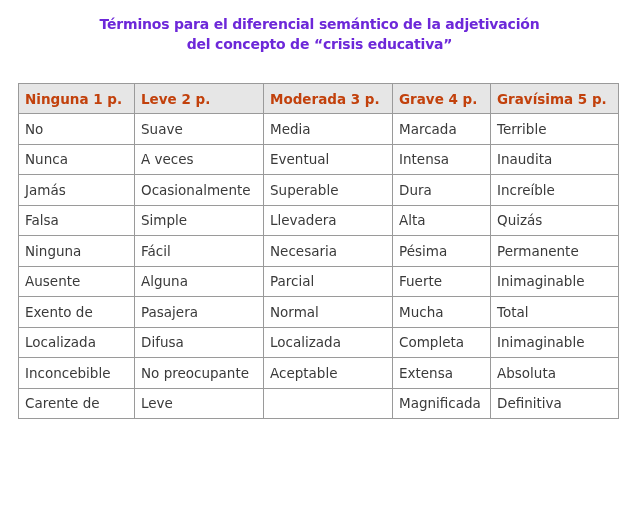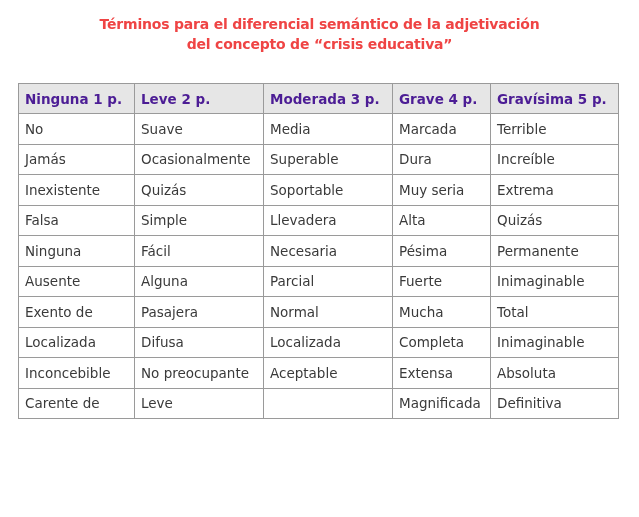--- a/index.html
+++ b/index.html
@@ -1,21 +1,21 @@
 <!DOCTYPE html>
 <html><head>
   <meta charset="utf-8">
   <style>
     html, body { margin: 0; padding: 0; background: #ffffff; }
     body { width: 639px; height: 517px; position: relative; overflow: hidden; font-family: "DejaVu Sans", sans-serif; color: #333333; }
-    .title { position: absolute; top: 14px; left: 0; width: 639px; text-align: center; font-family: "DejaVu Sans", sans-serif; font-weight: bold; font-size: 14px; line-height: 20px; color: #ef4444; letter-spacing: -0.2px; }
+    .title { position: absolute; top: 14px; left: 0; width: 639px; text-align: center; font-family: "DejaVu Sans", sans-serif; font-weight: bold; font-size: 14px; line-height: 20px; color: #6d28d9; letter-spacing: -0.2px; }
     .title div { white-space: nowrap; }
     table.terms { position: absolute; top: 83px; left: 18px; border-collapse: collapse; table-layout: fixed; width: 600px; }
     table.terms th, table.terms td { border: 1px solid #9a9a9a; padding: 0 6px; height: 29.5px; text-align: left; vertical-align: middle; white-space: nowrap; overflow: hidden; font-size: 13.5px; }
-    table.terms th { background: #e6e6e6; font-weight: bold; color: #4c1d95; height: 29px; font-size: 13.5px; }
+    table.terms th { background: #e6e6e6; font-weight: bold; color: #c2410c; height: 29px; font-size: 13.5px; }
     table.terms td { color: #3a3a3a; font-weight: normal; }
   </style>
 </head>
 <body>
 
 <div class="title">
   <div>Términos para el diferencial semántico de la adjetivación</div>
   <div>del concepto de “crisis educativa”</div>
 </div>
 
@@ -38,32 +38,32 @@
   </thead>
   <tbody>
     <tr>
       <td>No</td>
       <td>Suave</td>
       <td>Media</td>
       <td>Marcada</td>
       <td>Terrible</td>
     </tr>
     <tr>
+      <td>Nunca</td>
+      <td>A veces</td>
+      <td>Eventual</td>
+      <td>Intensa</td>
+      <td>Inaudita</td>
+    </tr>
+    <tr>
       <td>Jamás</td>
       <td>Ocasionalmente</td>
       <td>Superable</td>
       <td>Dura</td>
       <td>Increíble</td>
-    </tr>
-    <tr>
-      <td>Inexistente</td>
-      <td>Quizás</td>
-      <td>Soportable</td>
-      <td>Muy seria</td>
-      <td>Extrema</td>
     </tr>
     <tr>
       <td>Falsa</td>
       <td>Simple</td>
       <td>Llevadera</td>
       <td>Alta</td>
       <td>Quizás</td>
     </tr>
     <tr>
       <td>Ninguna</td>

